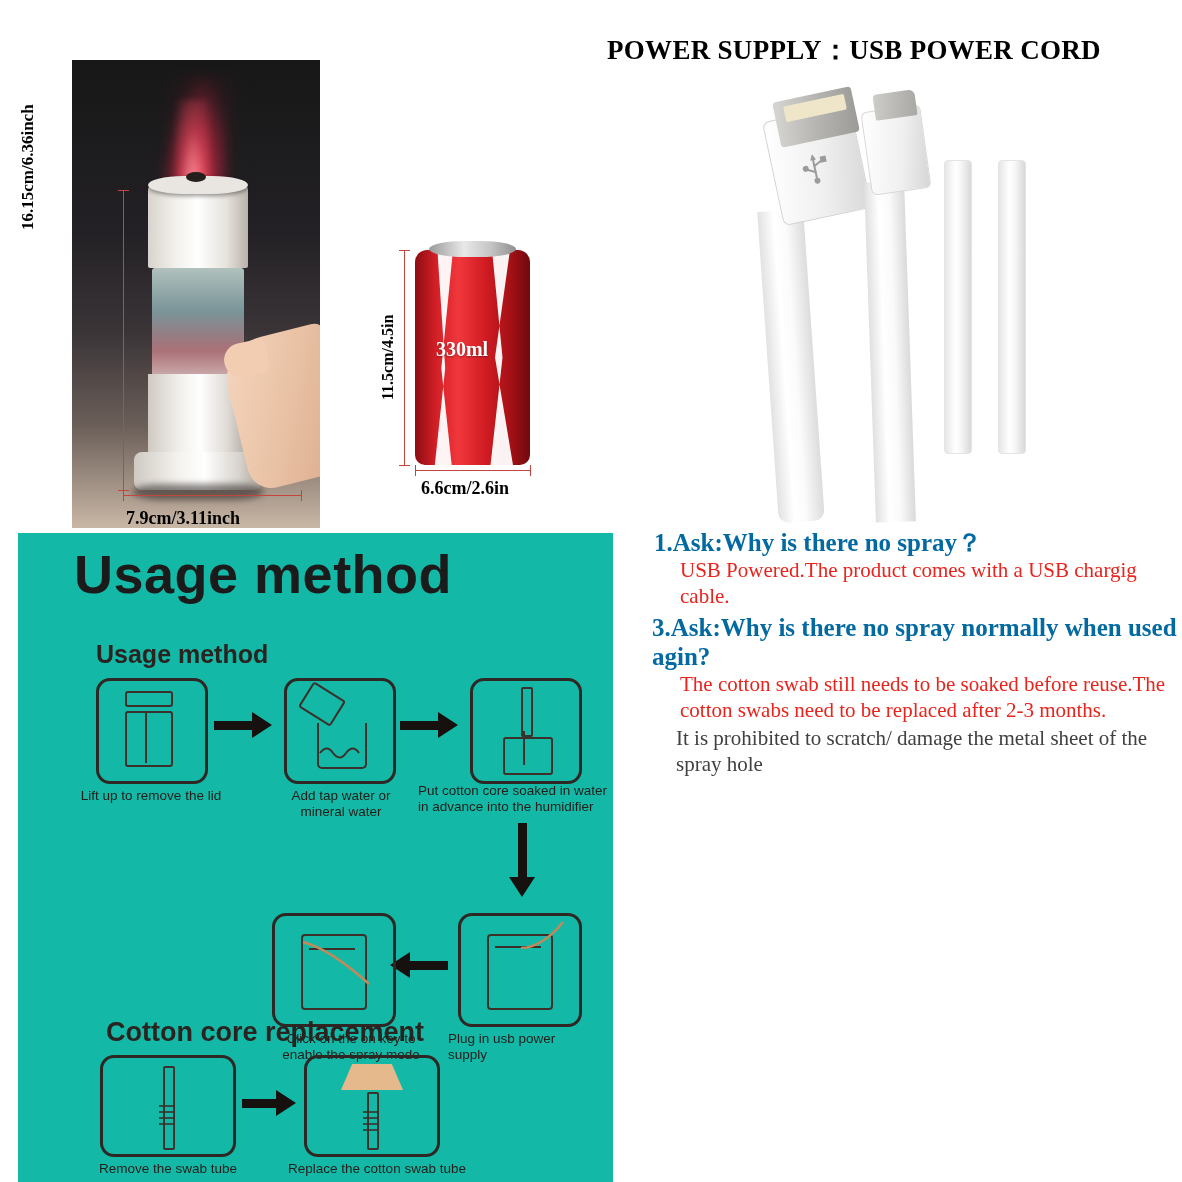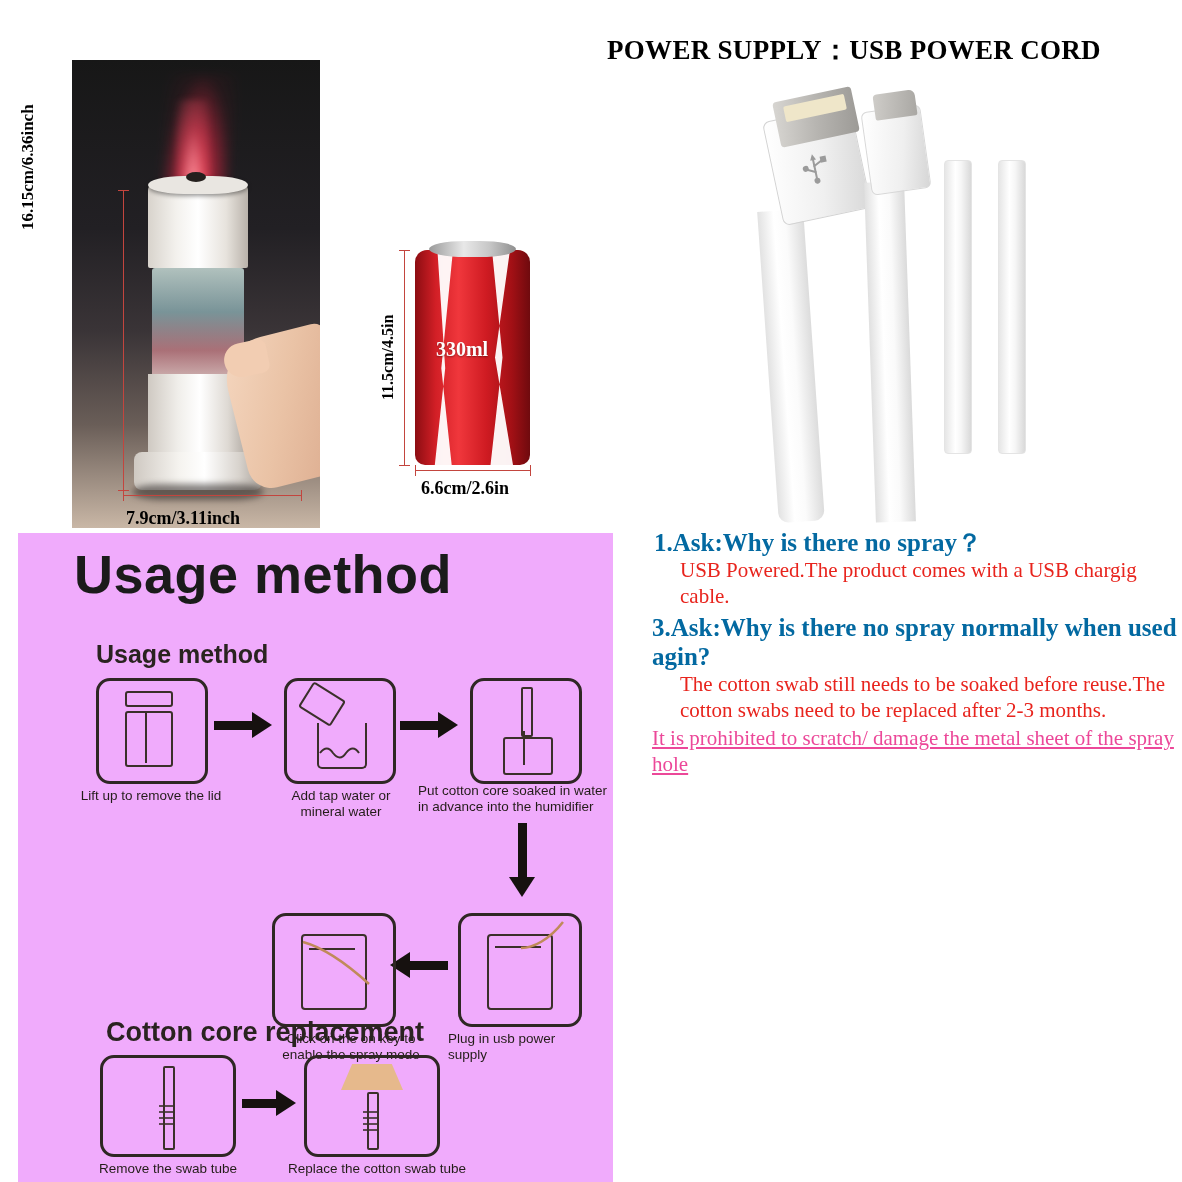--- a/index.html
+++ b/index.html
@@ -368,21 +368,21 @@
     height: 292px;
   }
 
   
   #usage-panel {
     position: absolute;
     left: 18px;
     top: 533px;
     width: 595px;
     height: 649px;
-    background: #f0abfc;
+    background: #14b8a6;
     overflow: hidden;
   }
   #usage-title {
     position: absolute;
     left: 56px;
     top: 10px;
     font-family: "Liberation Sans", sans-serif;
     font-weight: bold;
     font-size: 54px;
     color: #1b1b1b;
@@ -479,25 +479,24 @@
   }
   .note-title {
     font-family: "Liberation Serif", serif;
     font-weight: bold;
     color: #000;
     font-size: 25px;
     margin: 10px 0 3px 46px;
   }
   .note-body {
     font-family: "Liberation Serif", serif;
-    color: #ec4899;
+    color: #404040;
     font-size: 21px;
     line-height: 1.24;
-    margin: 0 0 0 24px;
-    text-decoration: underline;
+    margin: 0 0 0 48px;
   }
 </style>
 </head>
 <body>
 
 <div class="page">
 
   <div class="hdr" id="power-supply-title">POWER SUPPLY：USB POWER CORD</div>
 
   <div id="size-panel">

